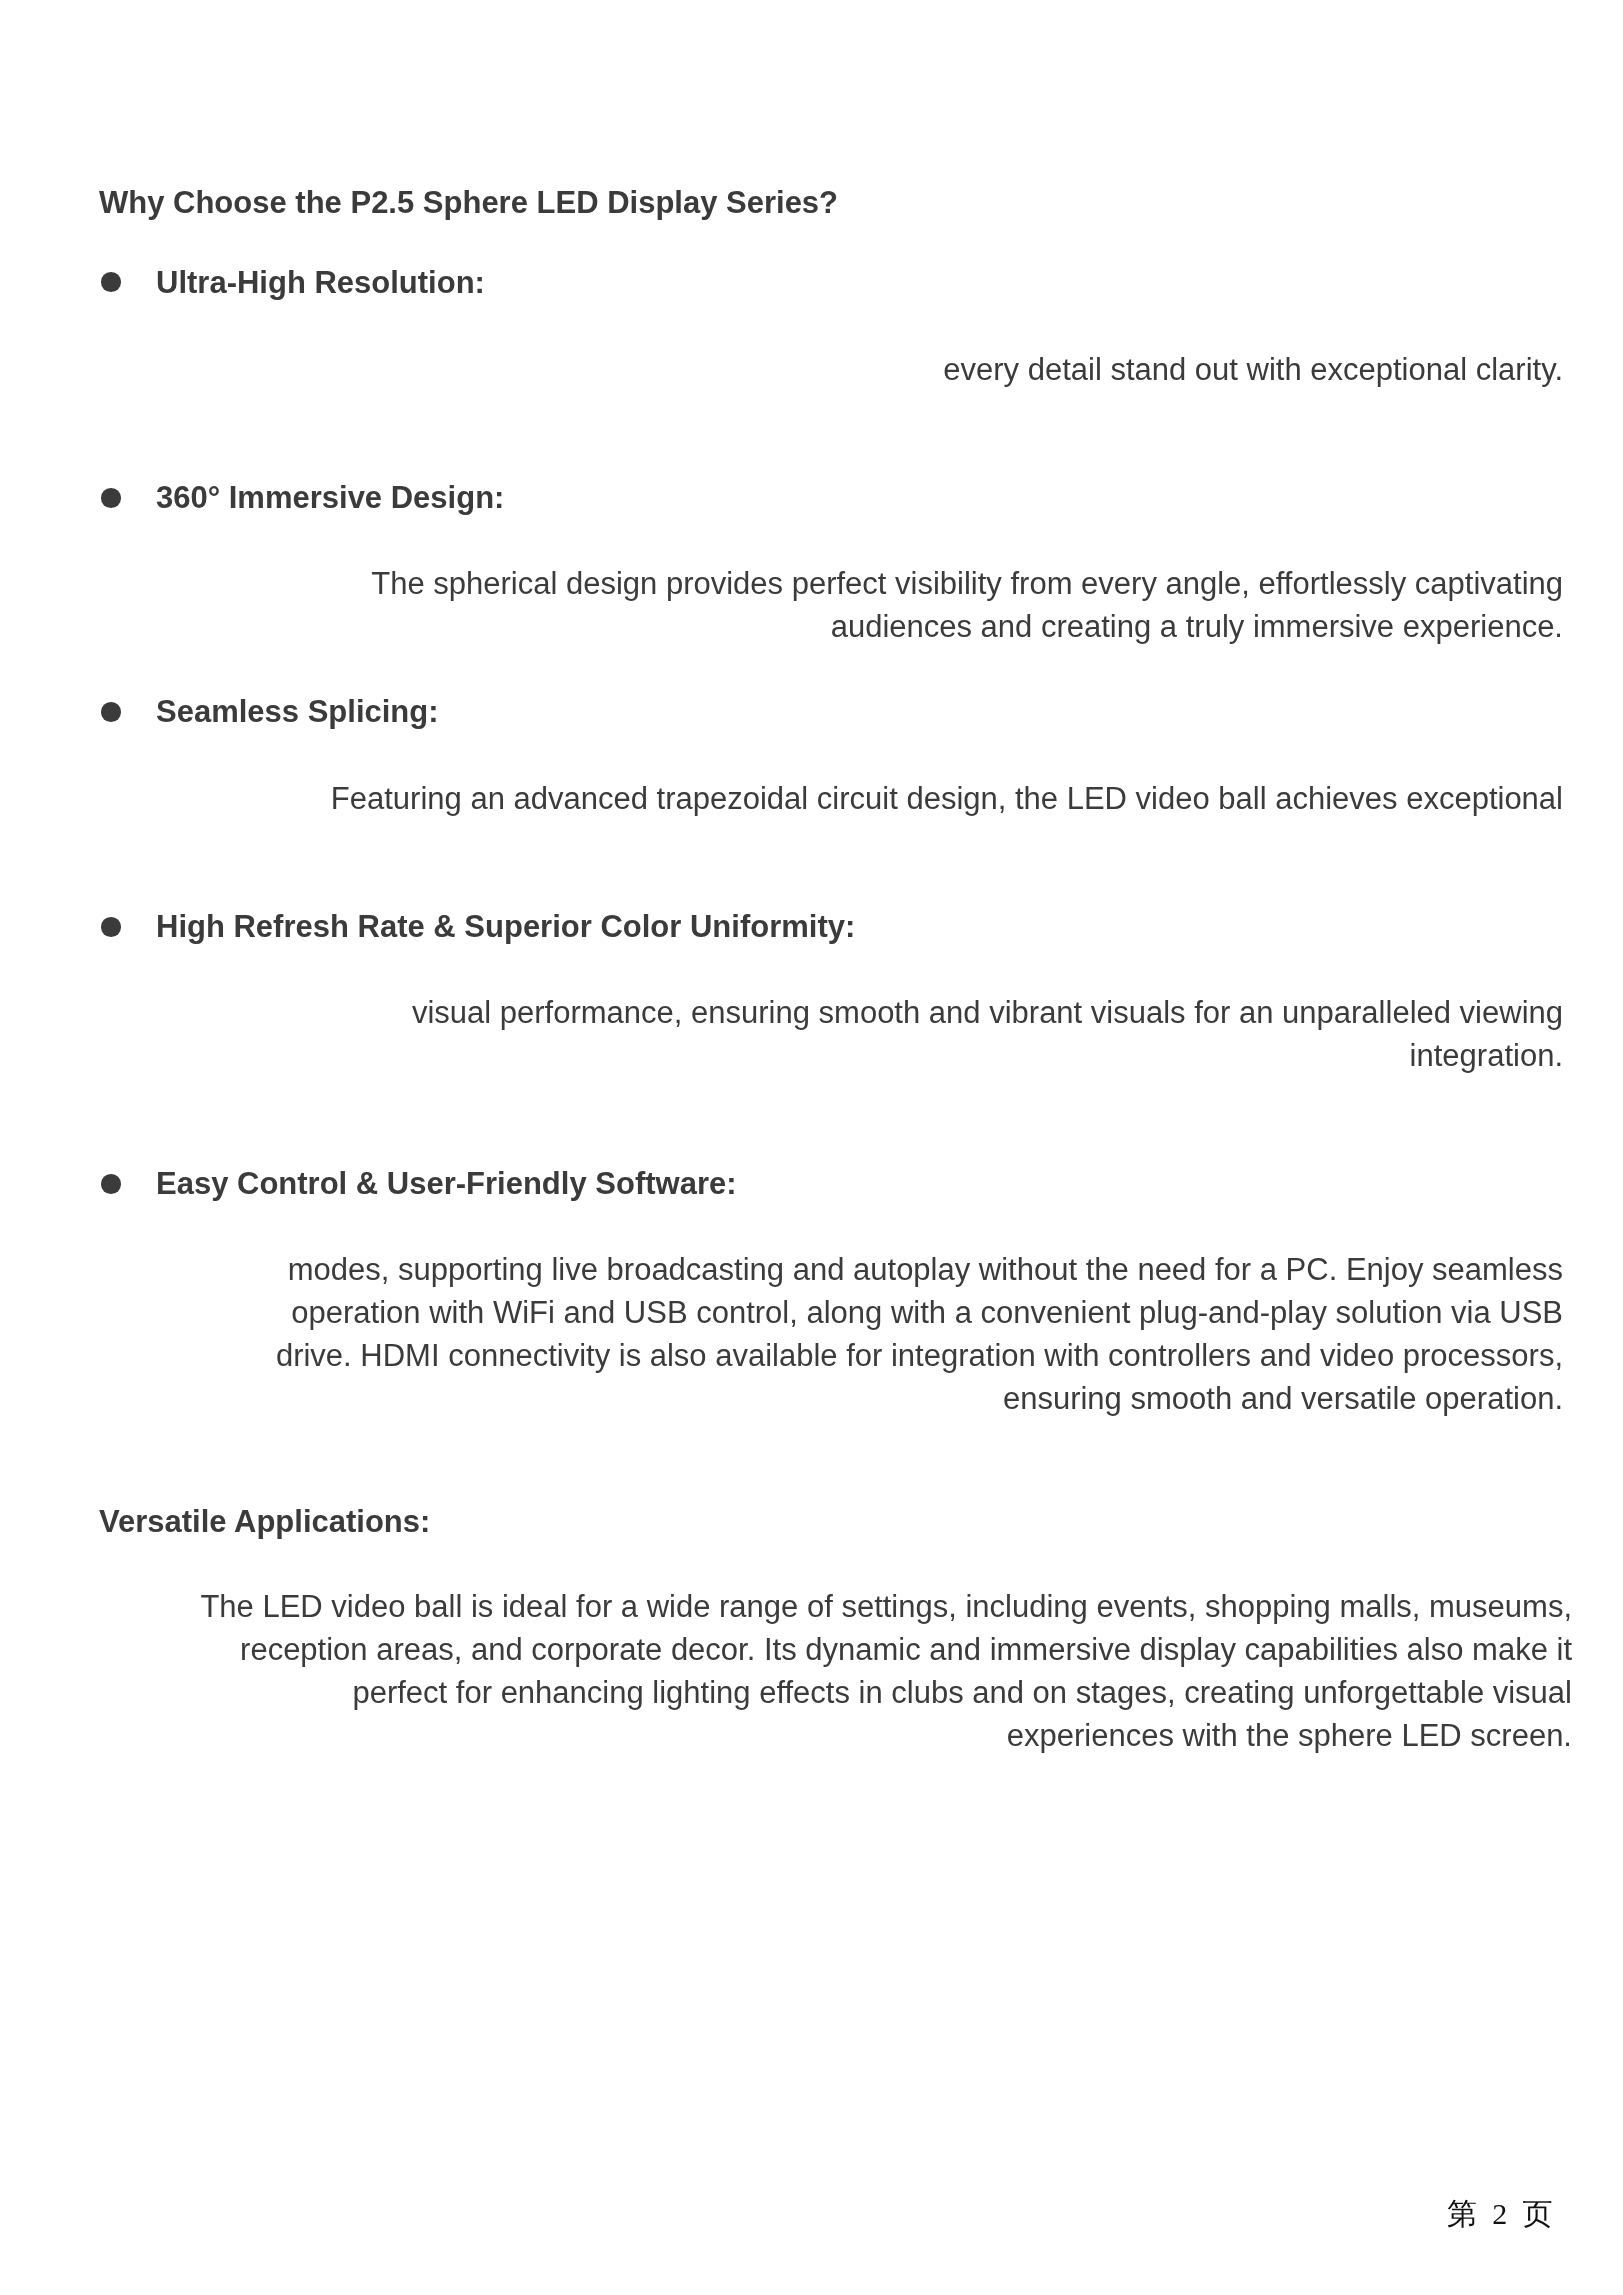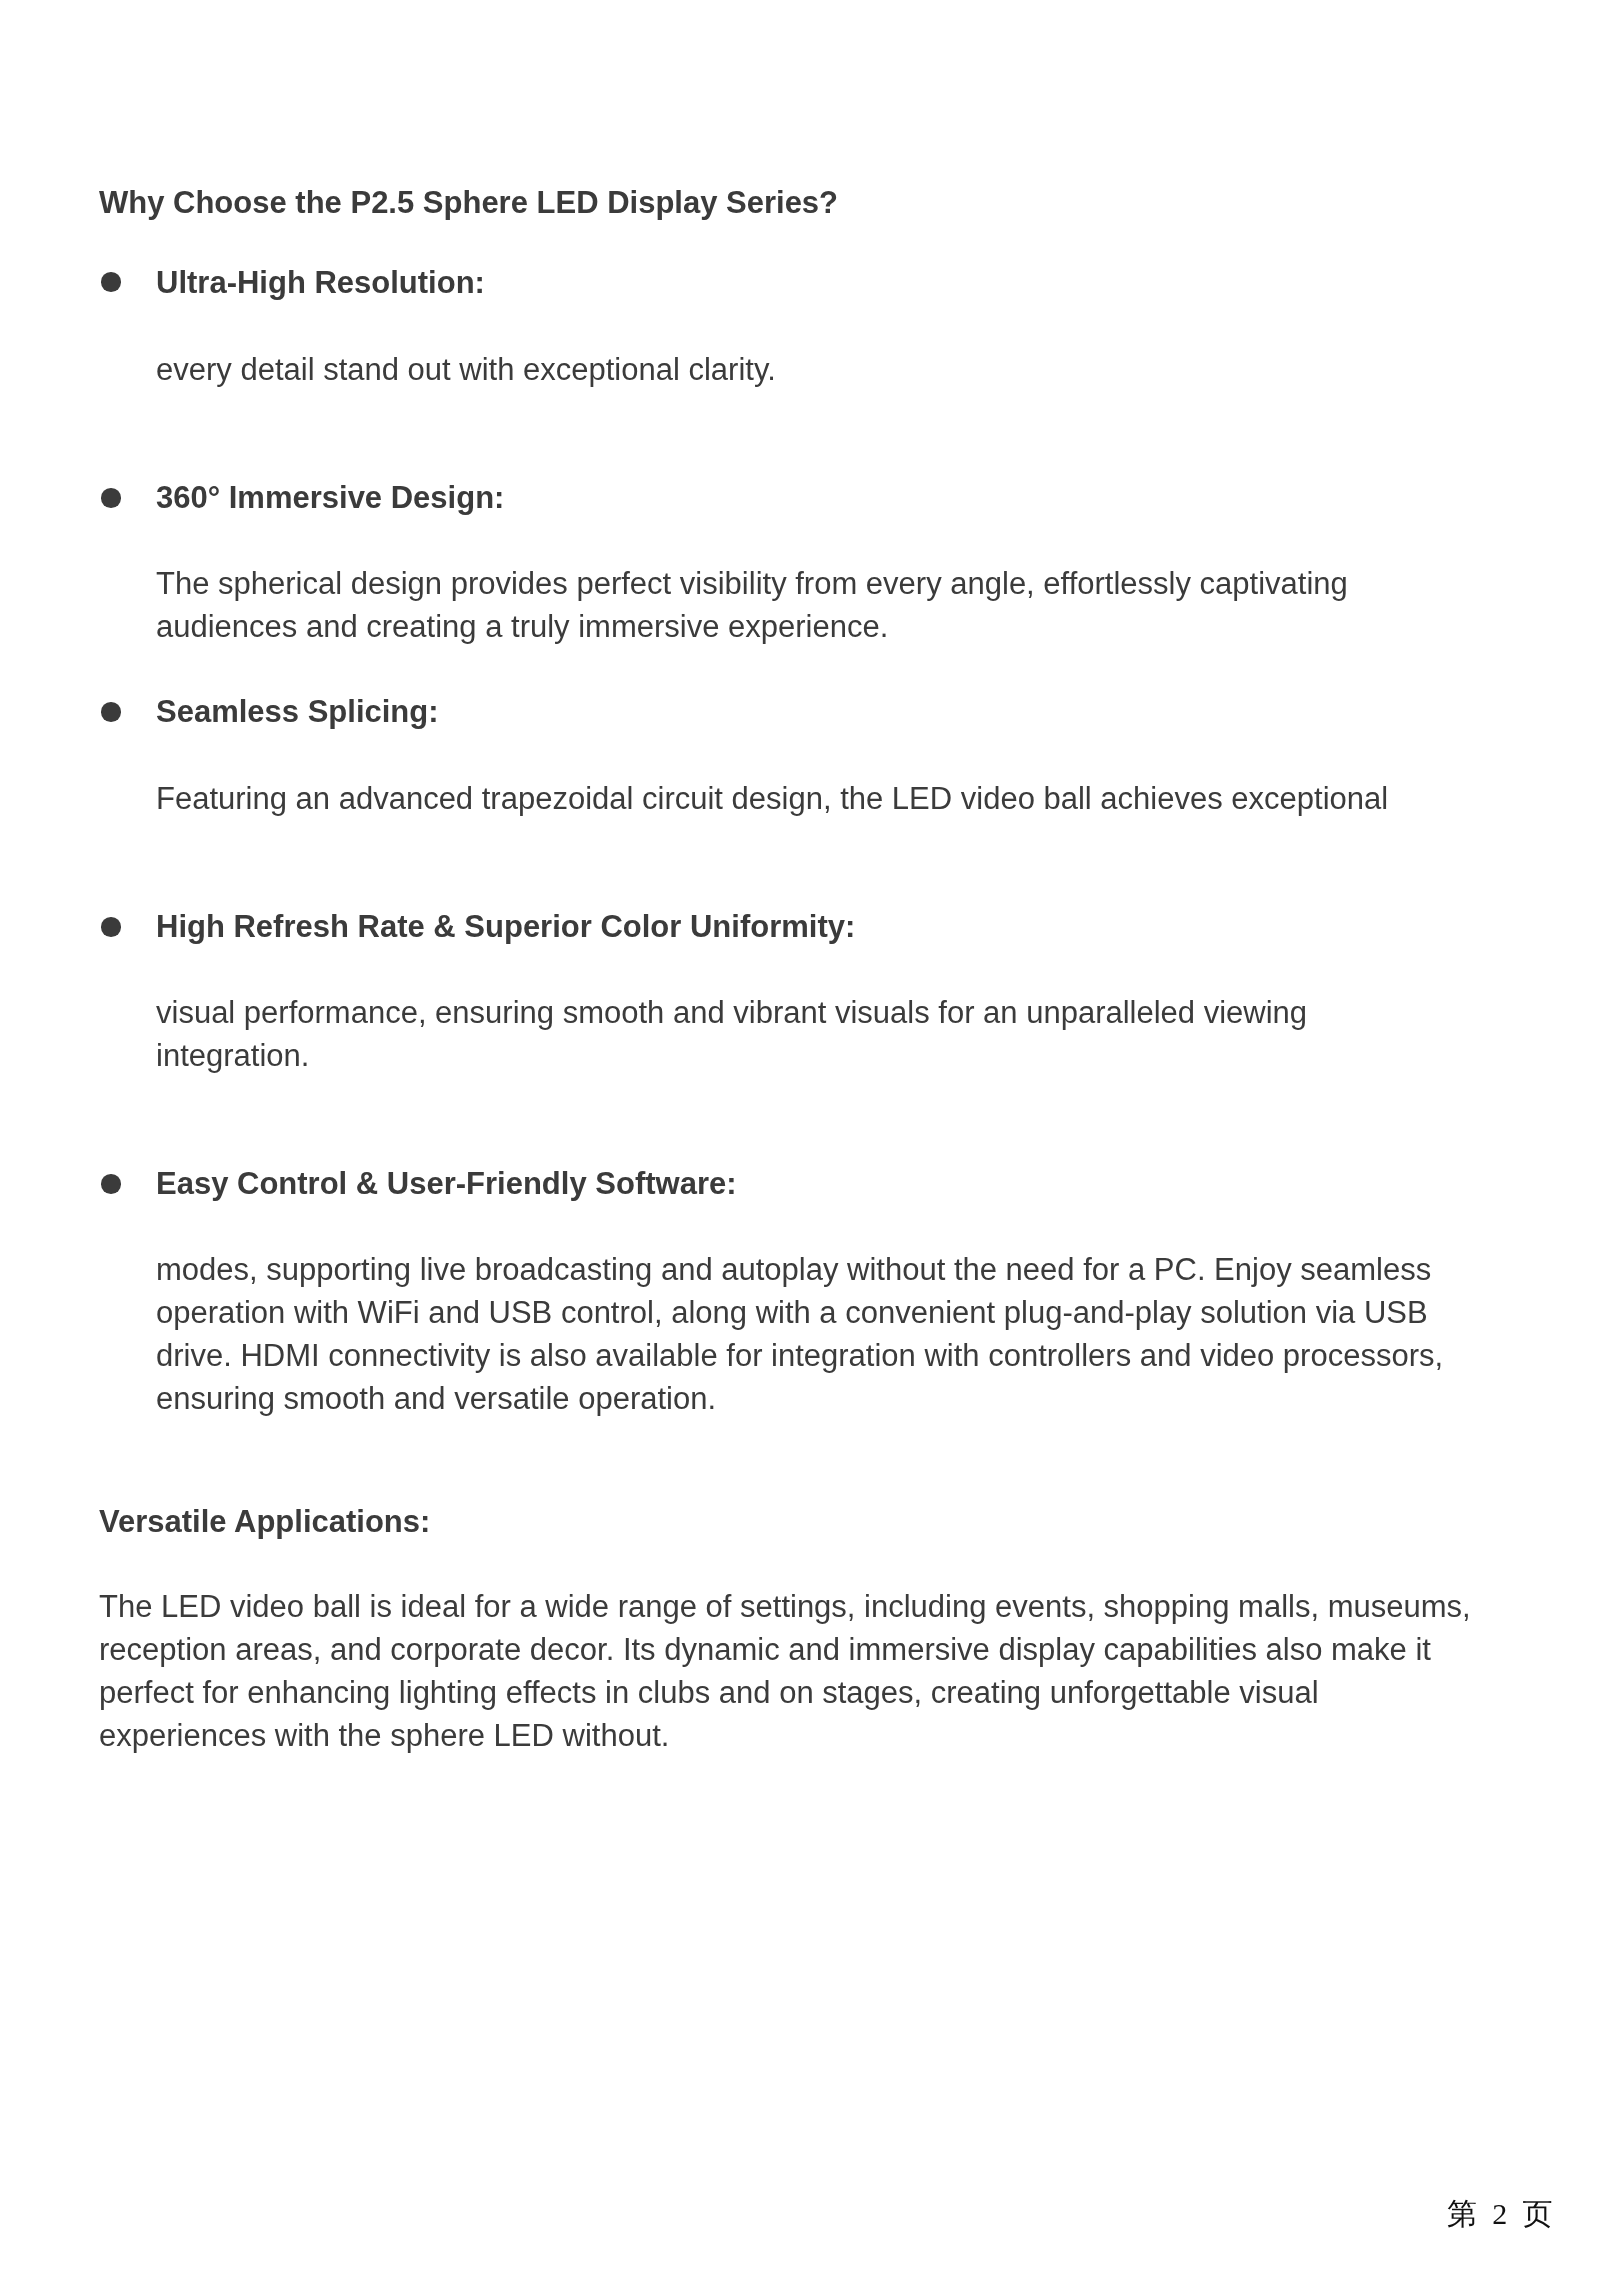--- a/index.html
+++ b/index.html
@@ -1,18 +1,18 @@
 <!DOCTYPE html>
 <html style="font-size:10.5px"><head>
 <meta charset="utf-8">
 <style>
   html, body { margin: 0; padding: 0; background: #ffffff; }
   body { width: 1623px; height: 2295px; position: relative; overflow: hidden;
          font-family: "Liberation Sans", sans-serif; color: #3b3b3b; }
-  .blk { position: absolute; font-size: 31px; line-height: 43px; }
+  .blk { position: absolute; font-size: 31px; line-height: 43px; text-align: right; }
   .h { font-weight: bold; }
   .main-h { left: 99px; }
   .b-title { left: 156px; font-weight: bold; }
   .b-body { left: 156px; width: 1407px; }
   .para { left: 99px; width: 1473px; }
   .dot { position: absolute; left: 101px; width: 19.6px; height: 19.6px; border-radius: 50%; background: #3b3b3b; }
   .footer { position: absolute; left: 1447px; top: 2194px; font-family: "Liberation Serif", "DejaVu Serif", serif;
             font-size: 30px; color: #111; letter-spacing: 1.3px; word-spacing: 5.2px; }
   .line { display: block; white-space: nowrap; }
 </style>
@@ -54,17 +54,17 @@
   <span class="line">operation with WiFi and USB control, along with a convenient plug-and-play solution via USB</span>
   <span class="line">drive. HDMI connectivity is also available for integration with controllers and video processors,</span>
   <span class="line">ensuring smooth and versatile operation.</span>
 </div>
 
 <div class="blk h main-h" style="top:1500px">Versatile Applications:</div>
 <div class="blk para" style="top:1585px">
   <span class="line">The LED video ball is ideal for a wide range of settings, including events, shopping malls, museums,</span>
   <span class="line">reception areas, and corporate decor. Its dynamic and immersive display capabilities also make it</span>
   <span class="line">perfect for enhancing lighting effects in clubs and on stages, creating unforgettable visual</span>
-  <span class="line">experiences with the sphere LED without.</span>
+  <span class="line">experiences with the sphere LED screen.</span>
 </div>
 
 <div class="footer">第 2 页</div>
 
 
 </body></html>

